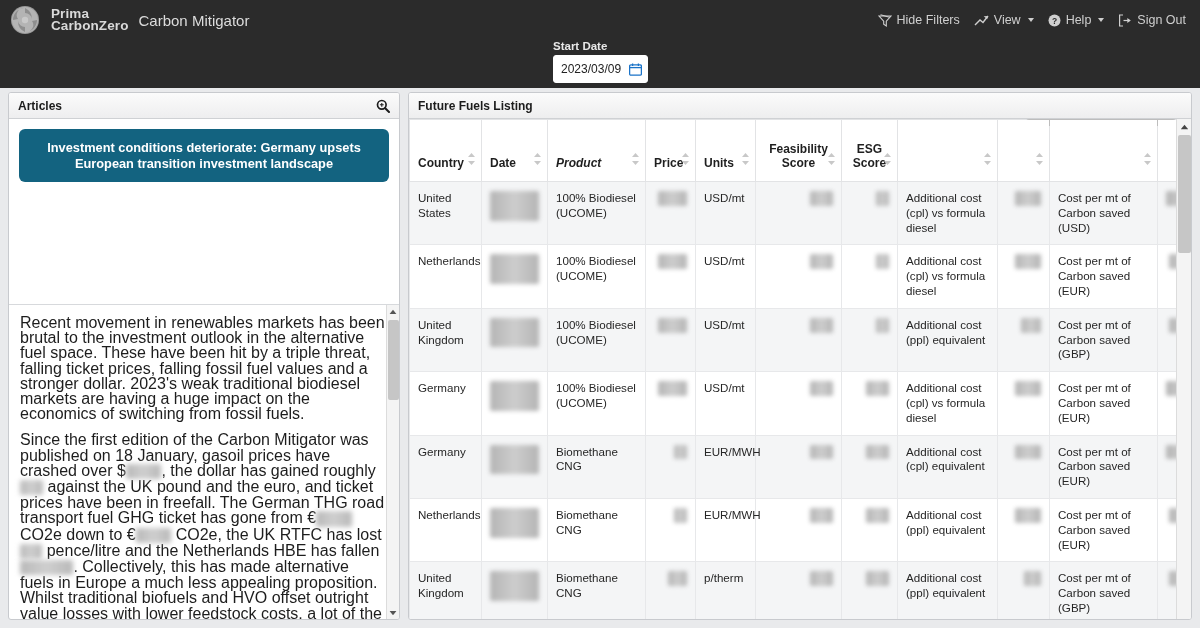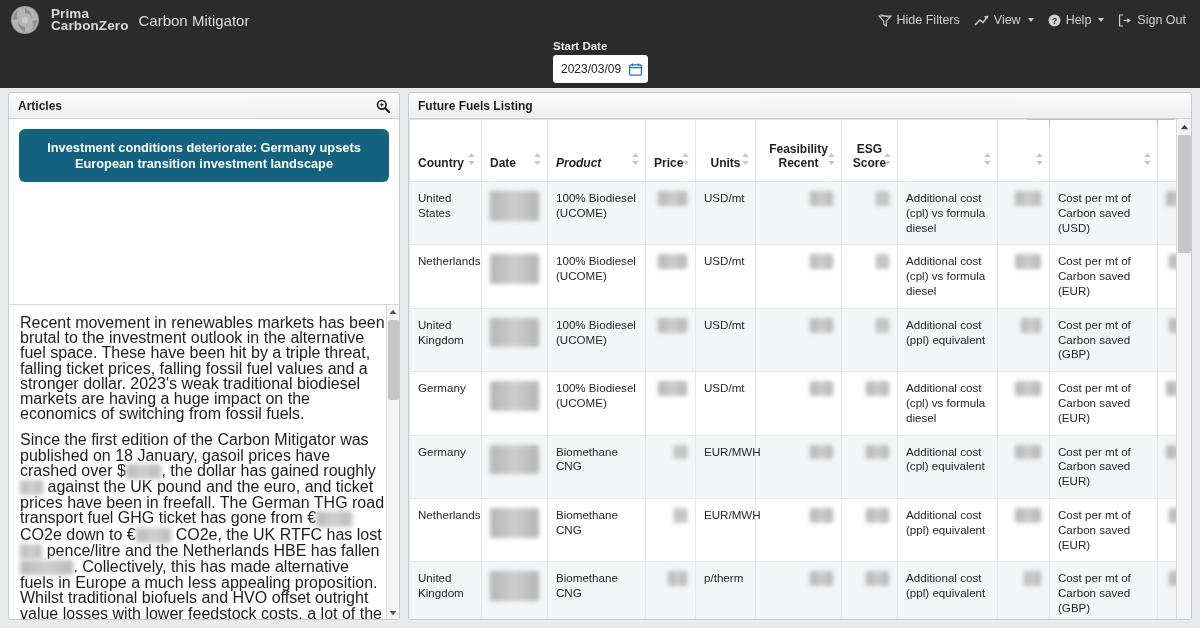--- a/index.html
+++ b/index.html
@@ -299,25 +299,25 @@
                       <path d="M4.5 13 L1 9 L8 9 Z" fill="#c8c8c8"></path>
                     </svg></span></th>
                 <th class="lft" style="width: 98px; font-style: italic;"><span>Product</span><span class="sorter"><svg width="9" height="14" viewBox="0 0 9 14">
                       <path d="M4.5 1 L8 5 L1 5 Z" fill="#c8c8c8"></path>
                       <path d="M4.5 13 L1 9 L8 9 Z" fill="#c8c8c8"></path>
                     </svg></span></th>
                 <th class="lft" style="width: 50px;"><span>Price</span><span class="sorter"><svg width="9" height="14" viewBox="0 0 9 14">
                       <path d="M4.5 1 L8 5 L1 5 Z" fill="#c8c8c8"></path>
                       <path d="M4.5 13 L1 9 L8 9 Z" fill="#c8c8c8"></path>
                     </svg></span></th>
-                <th class="lft" style="width: 60px; text-align: center;"><span>Units</span><span class="sorter"><svg width="9" height="14" viewBox="0 0 9 14">
-                      <path d="M4.5 1 L8 5 L1 5 Z" fill="#c8c8c8"></path>
-                      <path d="M4.5 13 L1 9 L8 9 Z" fill="#c8c8c8"></path>
-                    </svg></span></th>
-                <th class="ctr" style="width: 86px;"><span>Feasibility Recent</span><span class="sorter"><svg width="9" height="14" viewBox="0 0 9 14">
+                <th class="lft" style="width: 60px;"><span>Units</span><span class="sorter"><svg width="9" height="14" viewBox="0 0 9 14">
+                      <path d="M4.5 1 L8 5 L1 5 Z" fill="#c8c8c8"></path>
+                      <path d="M4.5 13 L1 9 L8 9 Z" fill="#c8c8c8"></path>
+                    </svg></span></th>
+                <th class="ctr" style="width: 86px;"><span>Feasibility Score</span><span class="sorter"><svg width="9" height="14" viewBox="0 0 9 14">
                       <path d="M4.5 1 L8 5 L1 5 Z" fill="#c8c8c8"></path>
                       <path d="M4.5 13 L1 9 L8 9 Z" fill="#c8c8c8"></path>
                     </svg></span></th>
                 <th class="ctr" style="width: 56px;"><span>ESG Score</span><span class="sorter"><svg width="9" height="14" viewBox="0 0 9 14">
                       <path d="M4.5 1 L8 5 L1 5 Z" fill="#c8c8c8"></path>
                       <path d="M4.5 13 L1 9 L8 9 Z" fill="#c8c8c8"></path>
                     </svg></span></th>
                 <th class="lft" style="width: 100px;"><span></span><span class="sorter"><svg width="9" height="14" viewBox="0 0 9 14">
                       <path d="M4.5 1 L8 5 L1 5 Z" fill="#c8c8c8"></path>
                       <path d="M4.5 13 L1 9 L8 9 Z" fill="#c8c8c8"></path>

